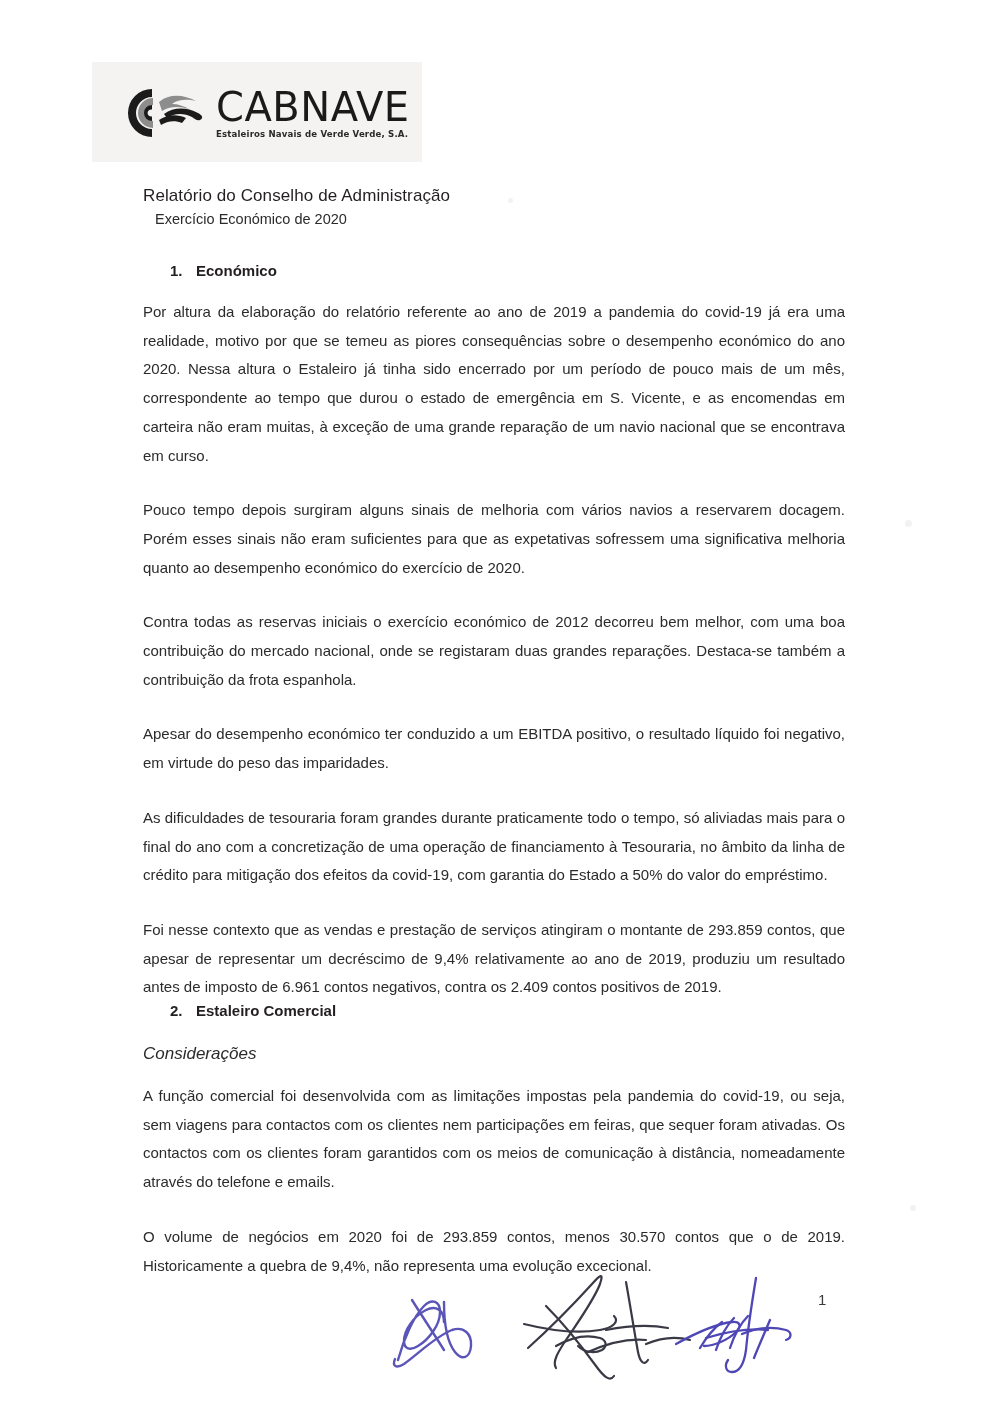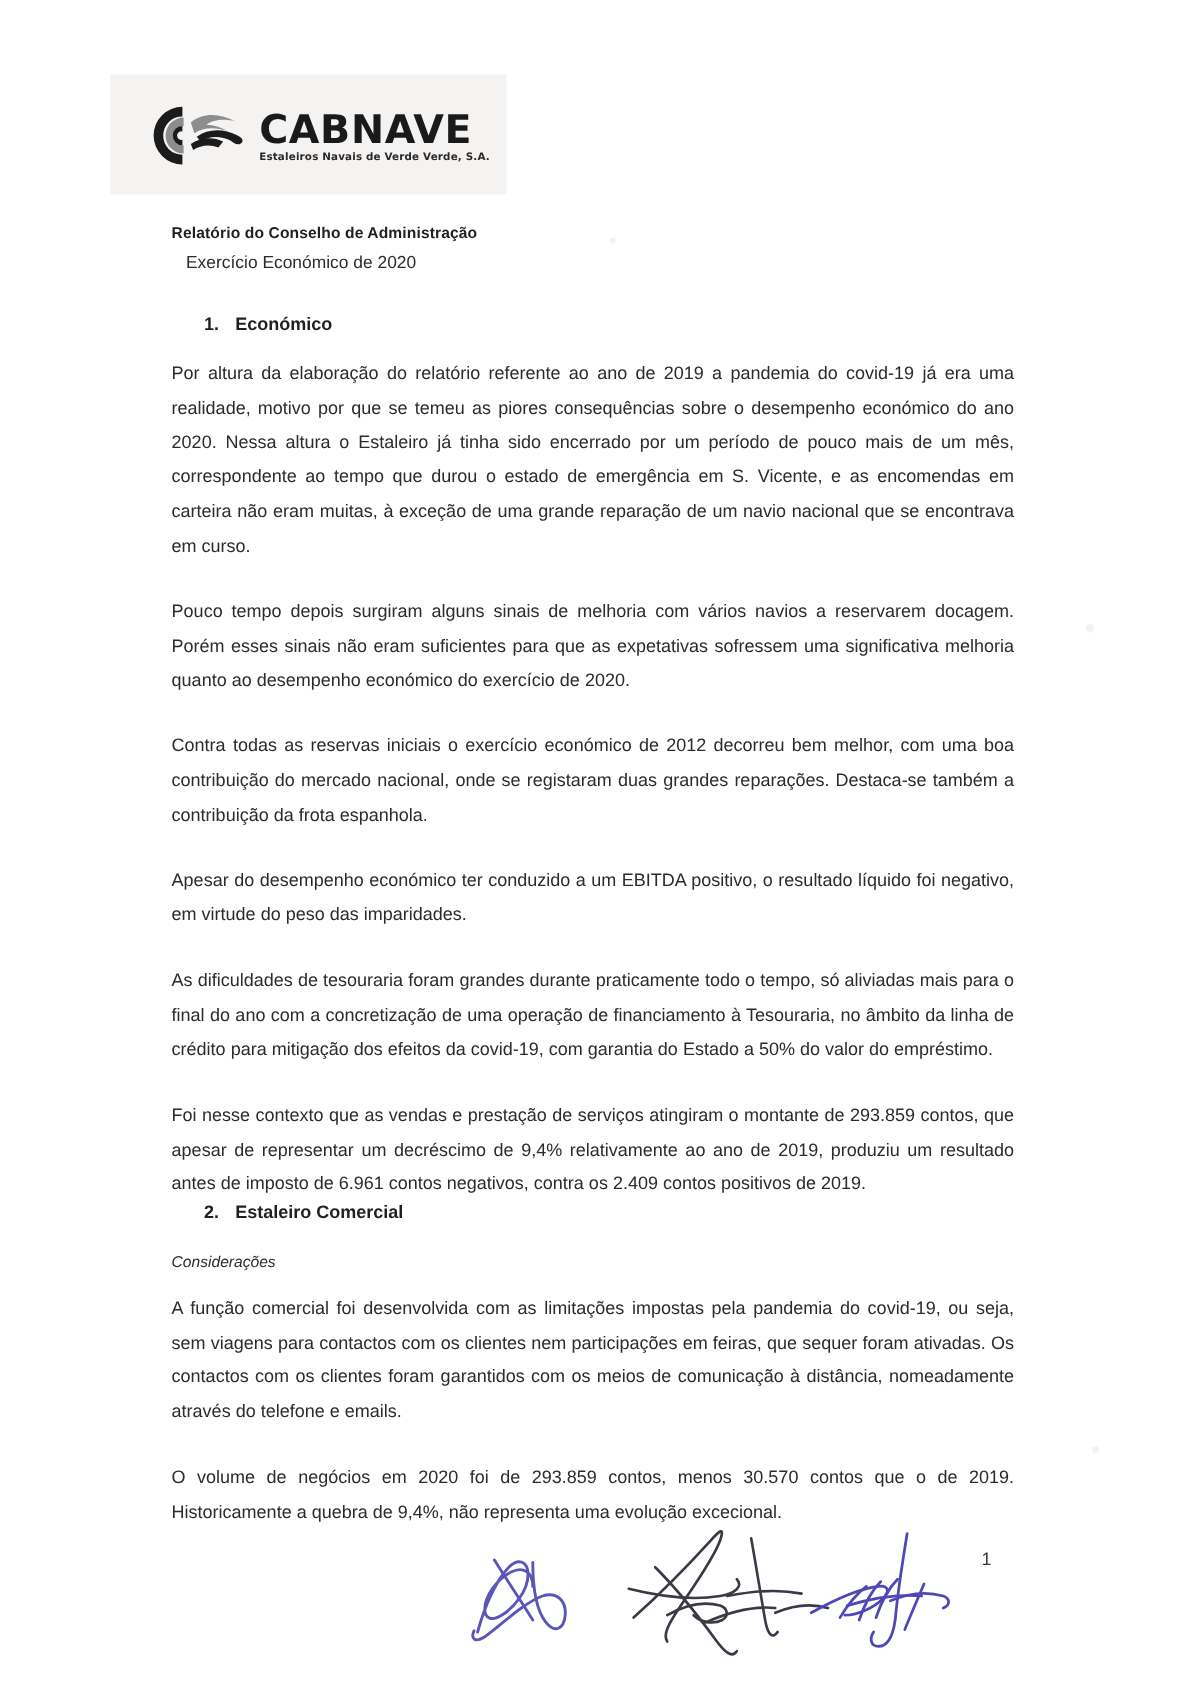--- a/index.html
+++ b/index.html
@@ -50,41 +50,41 @@
     margin-right: 8px;
   }
   .logo-words {
     display: flex;
     flex-direction: column;
     justify-content: center;
     line-height: 1;
   }
   .logo-name {
     font-family: "DejaVu Sans", sans-serif;
-    font-weight: 700;
-    font-size: 33px;
+    font-weight: 400;
+    font-size: 40px;
     letter-spacing: 0.5px;
     color: #1a1a1a;
   }
   .logo-tagline {
     font-family: "DejaVu Sans", sans-serif;
     font-weight: 700;
     font-size: 8.6px;
     letter-spacing: 0.15px;
     color: #2a2a2a;
     margin-top: 3px;
   }
 
   
   .doc-title {
     position: absolute;
     left: 143px;
     top: 186px;
-    font-size: 13px;
-    font-weight: 700;
+    font-size: 17px;
+    font-weight: 400;
     color: #231f20;
     letter-spacing: 0.1px;
   }
   .doc-subtitle {
     position: absolute;
     left: 155px;
     top: 211px;
     font-size: 14.5px;
     color: #2b2b2b;
   }
@@ -118,21 +118,21 @@
     text-align: justify;
     text-justify: inter-word;
     color: #2b2b2b;
     hyphens: none;
   }
   p.first-after-head { margin-top: 19px; }
   p.para + p.para { margin-top: 26px; }
 
   .subhead {
     margin: 0;
-    font-size: 13px;
+    font-size: 17px;
     font-style: italic;
     color: #2b2b2b;
   }
   .sub-consider { margin-top: 25px; }
   .sub-vendas { margin-top: 29px; }
   .subhead + p.para { margin-top: 18px; }
 
   
   .signatures {
     position: absolute;

